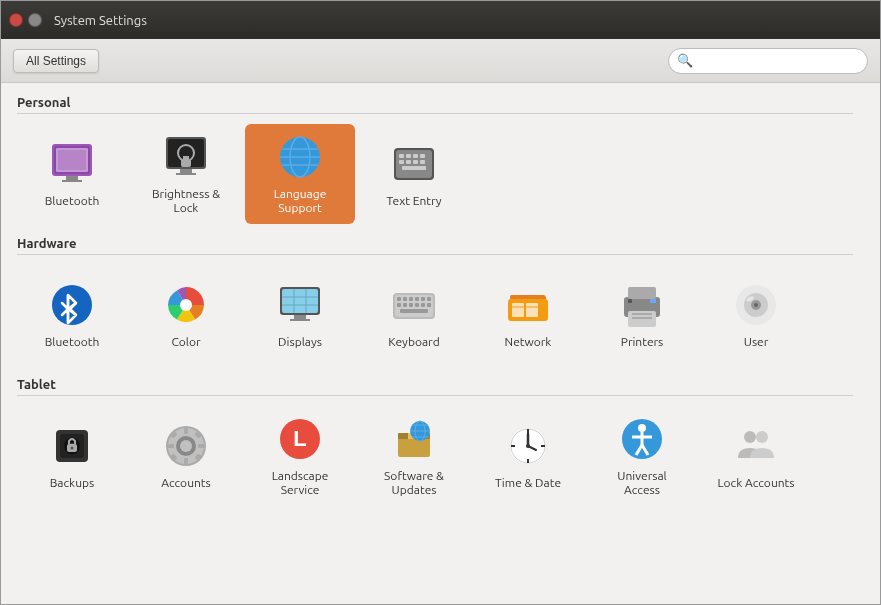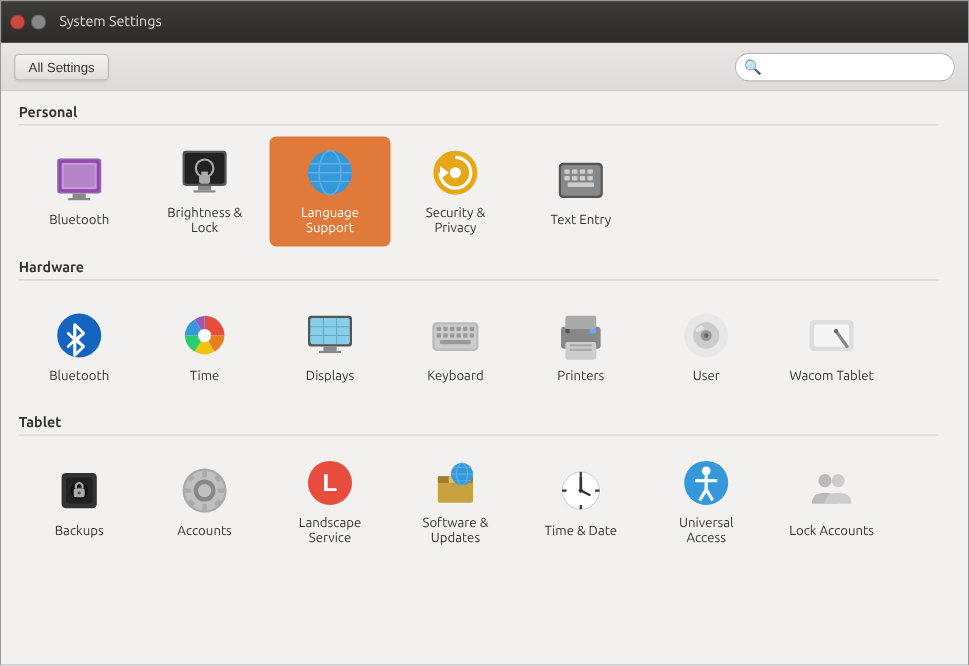--- a/index.html
+++ b/index.html
@@ -235,32 +235,20 @@
               <circle cx="24" cy="24" r="20" fill="#3498db"></circle>
               <ellipse cx="24" cy="24" rx="10" ry="20" fill="none" stroke="#5dade2" stroke-width="1.5"></ellipse>
               <line x1="4" y1="24" x2="44" y2="24" stroke="#5dade2" stroke-width="1.5"></line>
               <line x1="6" y1="16" x2="42" y2="16" stroke="#5dade2" stroke-width="1.5"></line>
               <line x1="6" y1="32" x2="42" y2="32" stroke="#5dade2" stroke-width="1.5"></line>
             </svg>
           </div>
           <span class="item-label">Language<br>Support</span>
         </div>
 
-        <div class="settings-item">
-          <div class="item-icon">
-            <svg viewBox="0 0 48 48" xmlns="http://www.w3.org/2000/svg">
-
-              <circle cx="24" cy="24" r="20" fill="#e6a817"></circle>
-              <path d="M24 10 A14 14 0 1 1 10 24" fill="none" stroke="#fff" stroke-width="3"></path>
-              <polygon points="10,18 10,30 18,24" fill="#fff"></polygon>
-              <circle cx="24" cy="24" r="5" fill="#fff"></circle>
-            </svg>
-          </div>
-          <span class="item-label">Security &amp;<br>Privacy</span>
-        </div>
 
         <div class="settings-item">
           <div class="item-icon">
             <svg viewBox="0 0 48 48" xmlns="http://www.w3.org/2000/svg">
               <rect x="4" y="8" width="40" height="32" rx="4" fill="#555"></rect>
               <rect x="6" y="10" width="36" height="28" rx="3" fill="#888"></rect>
 
               <rect x="9" y="14" width="5" height="4" rx="1" fill="#ccc"></rect>
               <rect x="16" y="14" width="5" height="4" rx="1" fill="#ccc"></rect>
               <rect x="23" y="14" width="5" height="4" rx="1" fill="#ccc"></rect>
@@ -301,21 +289,21 @@
 
               <path d="M24 6 A18 18 0 0 1 42 24 L24 24 Z" fill="#e74c3c"></path>
               <path d="M42 24 A18 18 0 0 1 33 38.6 L24 24 Z" fill="#e67e22"></path>
               <path d="M33 38.6 A18 18 0 0 1 15 38.6 L24 24 Z" fill="#f1c40f"></path>
               <path d="M15 38.6 A18 18 0 0 1 6 24 L24 24 Z" fill="#2ecc71"></path>
               <path d="M6 24 A18 18 0 0 1 15 9.4 L24 24 Z" fill="#3498db"></path>
               <path d="M15 9.4 A18 18 0 0 1 24 6 L24 24 Z" fill="#9b59b6"></path>
               <circle cx="24" cy="24" r="6" fill="#fff"></circle>
             </svg>
           </div>
-          <span class="item-label">Time</span>
+          <span class="item-label">Color</span>
         </div>
 
         <div class="settings-item">
           <div class="item-icon">
             <svg viewBox="0 0 48 48" xmlns="http://www.w3.org/2000/svg">
               <rect x="4" y="6" width="40" height="28" rx="3" fill="#555"></rect>
               <rect x="6" y="8" width="36" height="24" rx="2" fill="#87ceeb"></rect>
 
               <line x1="6" y1="16" x2="42" y2="16" stroke="#6ab" stroke-width="1"></line>
               <line x1="6" y1="24" x2="42" y2="24" stroke="#6ab" stroke-width="1"></line>
@@ -346,20 +334,36 @@
               <rect x="25" y="22" width="4" height="4" rx="1" fill="#999"></rect>
               <rect x="31" y="22" width="4" height="4" rx="1" fill="#999"></rect>
               <rect x="37" y="22" width="4" height="4" rx="1" fill="#999"></rect>
               <rect x="10" y="28" width="28" height="4" rx="1" fill="#999"></rect>
             </svg>
           </div>
           <span class="item-label">Keyboard</span>
         </div>
 
 
+        <div class="settings-item">
+          <div class="item-icon">
+            <svg viewBox="0 0 48 48" xmlns="http://www.w3.org/2000/svg">
+
+              <rect x="6" y="14" width="36" height="26" rx="3" fill="#e67e22"></rect>
+              <rect x="6" y="14" width="16" height="4" rx="2" fill="#e67e22"></rect>
+              <rect x="4" y="18" width="40" height="22" rx="3" fill="#f39c12"></rect>
+
+              <rect x="8" y="22" width="12" height="14" rx="1" fill="#fff" opacity="0.7"></rect>
+              <rect x="22" y="22" width="12" height="14" rx="1" fill="#fff" opacity="0.7"></rect>
+              <line x1="8" y1="26" x2="20" y2="26" stroke="#f39c12" stroke-width="1"></line>
+              <line x1="22" y1="26" x2="34" y2="26" stroke="#f39c12" stroke-width="1"></line>
+            </svg>
+          </div>
+          <span class="item-label">Network</span>
+        </div>
 
 
         <div class="settings-item">
           <div class="item-icon">
             <svg viewBox="0 0 48 48" xmlns="http://www.w3.org/2000/svg">
               <rect x="6" y="16" width="36" height="20" rx="3" fill="#888"></rect>
               <rect x="10" y="6" width="28" height="12" rx="2" fill="#aaa"></rect>
               <rect x="10" y="30" width="28" height="16" rx="2" fill="#ccc"></rect>
               <rect x="14" y="32" width="20" height="2" fill="#aaa"></rect>
               <rect x="14" y="36" width="20" height="2" fill="#aaa"></rect>
@@ -377,32 +381,20 @@
               <circle cx="24" cy="24" r="12" fill="#ccc"></circle>
               <circle cx="24" cy="24" r="5" fill="#999"></circle>
               <circle cx="24" cy="24" r="2" fill="#666"></circle>
 
               <ellipse cx="18" cy="18" rx="4" ry="2" fill="rgba(255,255,255,0.5)" transform="rotate(-30 18 18)"></ellipse>
             </svg>
           </div>
           <span class="item-label">User</span>
         </div>
 
-        <div class="settings-item">
-          <div class="item-icon">
-            <svg viewBox="0 0 48 48" xmlns="http://www.w3.org/2000/svg">
-              <rect x="4" y="10" width="40" height="28" rx="4" fill="#ddd"></rect>
-              <rect x="8" y="14" width="32" height="20" rx="2" fill="#f5f5f5"></rect>
-
-              <line x1="28" y1="20" x2="38" y2="34" stroke="#888" stroke-width="3" stroke-linecap="round"></line>
-              <circle cx="28" cy="20" r="2" fill="#666"></circle>
-            </svg>
-          </div>
-          <span class="item-label">Wacom Tablet</span>
-        </div>
       </div>
     </div>
 
     <div class="section">
       <div class="section-header">Tablet</div>
       <div class="grid">
 
         <div class="settings-item">
           <div class="item-icon">
             <svg viewBox="0 0 48 48" xmlns="http://www.w3.org/2000/svg">

